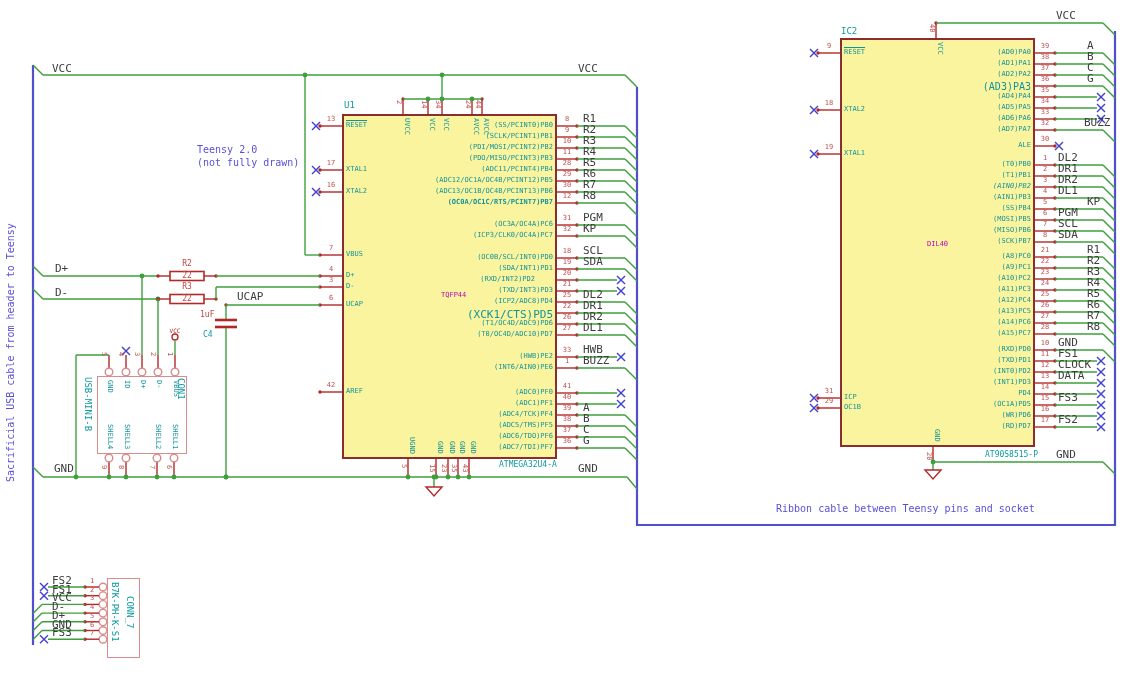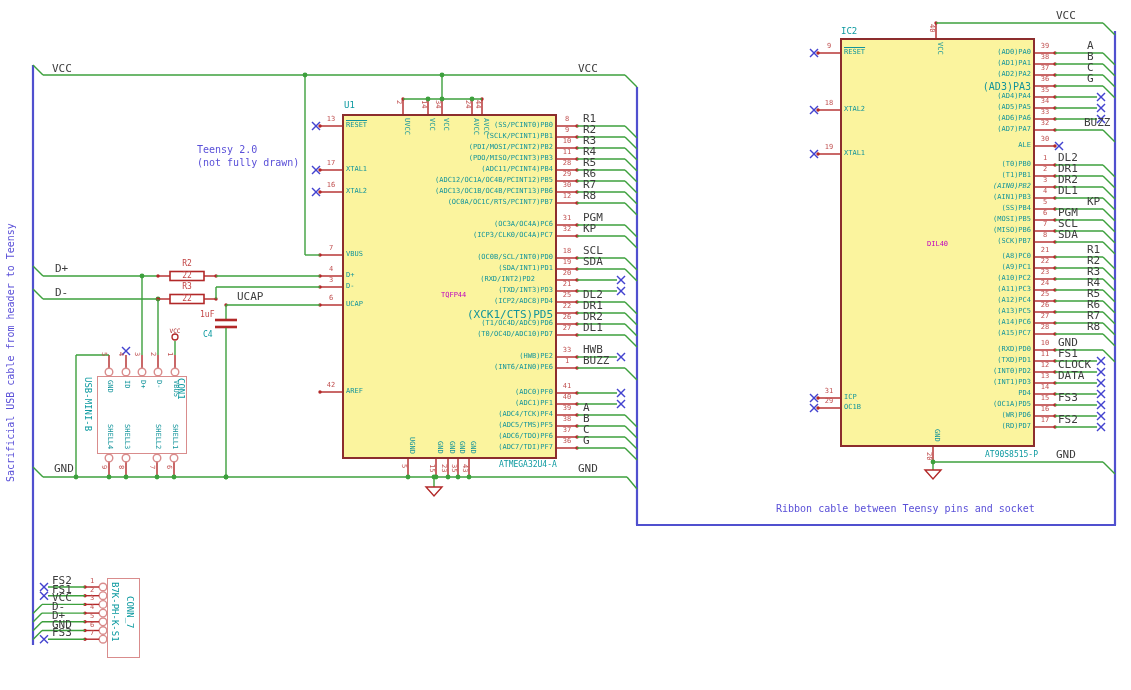--- a/index.html
+++ b/index.html
@@ -493,21 +493,21 @@
       <span style="top: 160px; font-size: 7px; color: rgb(192, 80, 80); left: 567px; transform: translateX(-50%);">28</span>
       <span style="top: 166px; font-size: 7px; color: rgb(19, 148, 155); right: 578px;">(ADC11/PCINT4)PB4</span>
       <span style="top: 157px; font-size: 11px; color: rgb(61, 61, 61); left: 583px;">R5</span>
       <span style="top: 171px; font-size: 7px; color: rgb(192, 80, 80); left: 567px; transform: translateX(-50%);">29</span>
       <span style="top: 177px; font-size: 7px; color: rgb(19, 148, 155); right: 578px;">(ADC12/OC1A/OC4B/PCINT12)PB5</span>
       <span style="top: 168px; font-size: 11px; color: rgb(61, 61, 61); left: 583px;">R6</span>
       <span style="top: 182px; font-size: 7px; color: rgb(192, 80, 80); left: 567px; transform: translateX(-50%);">30</span>
       <span style="top: 188px; font-size: 7px; color: rgb(19, 148, 155); right: 578px;">(ADC13/OC1B/OC4B/PCINT13)PB6</span>
       <span style="top: 179px; font-size: 11px; color: rgb(61, 61, 61); left: 583px;">R7</span>
       <span style="top: 193px; font-size: 7px; color: rgb(192, 80, 80); left: 567px; transform: translateX(-50%);">12</span>
-      <span style="top: 199px; font-size: 7px; color: rgb(19, 148, 155); right: 578px;">(OC0A/OC1C/RTS/PCINT7)PB7</span>
+      <span style="top: 199px; font-size: 7px; color: rgb(19, 148, 155); right: 578px; font-weight: bold;">(OC0A/OC1C/RTS/PCINT7)PB7</span>
       <span style="top: 190px; font-size: 11px; color: rgb(61, 61, 61); left: 583px;">R8</span>
       <span style="top: 215px; font-size: 7px; color: rgb(192, 80, 80); left: 567px; transform: translateX(-50%);">31</span>
       <span style="top: 221px; font-size: 7px; color: rgb(19, 148, 155); right: 578px;">(OC3A/OC4A)PC6</span>
       <span style="top: 212px; font-size: 11px; color: rgb(61, 61, 61); left: 583px;">PGM</span>
       <span style="top: 226px; font-size: 7px; color: rgb(192, 80, 80); left: 567px; transform: translateX(-50%);">32</span>
       <span style="top: 232px; font-size: 7px; color: rgb(19, 148, 155); right: 578px;">(ICP3/CLK0/OC4A)PC7</span>
       <span style="top: 223px; font-size: 11px; color: rgb(61, 61, 61); left: 583px;">KP</span>
       <span style="top: 248px; font-size: 7px; color: rgb(192, 80, 80); left: 567px; transform: translateX(-50%);">18</span>
       <span style="top: 254px; font-size: 7px; color: rgb(19, 148, 155); right: 578px;">(OC0B/SCL/INT0)PD0</span>
       <span style="top: 245px; font-size: 11px; color: rgb(61, 61, 61); left: 583px;">SCL</span>

